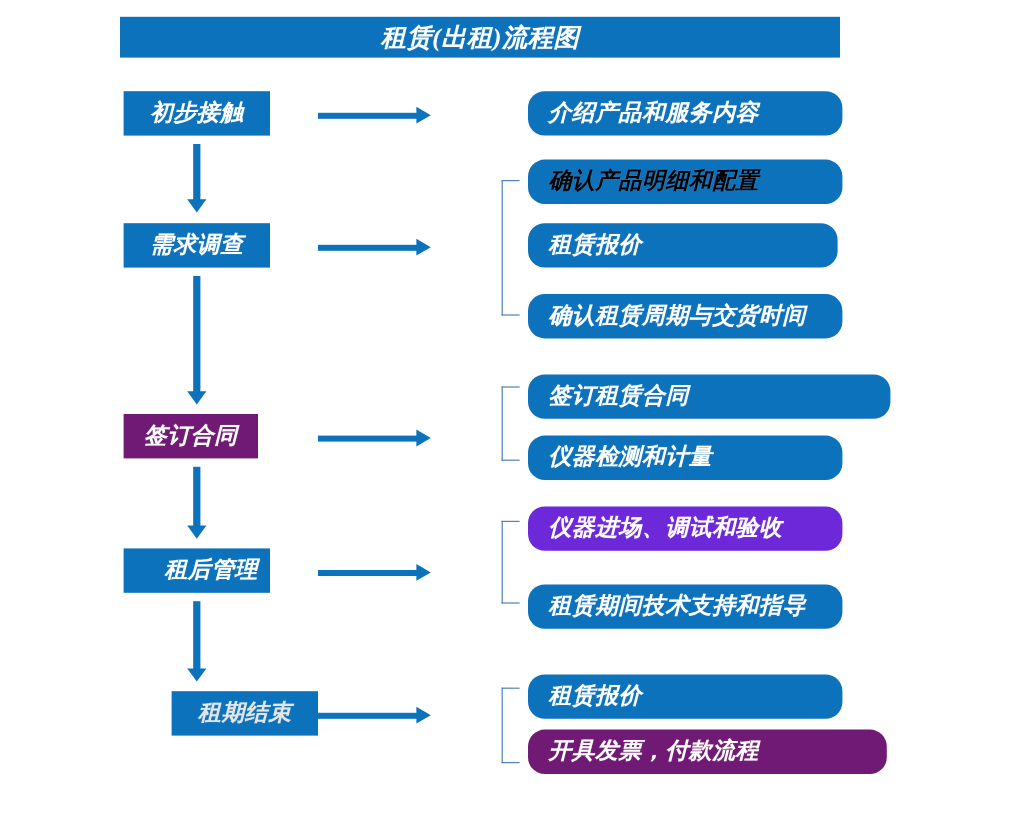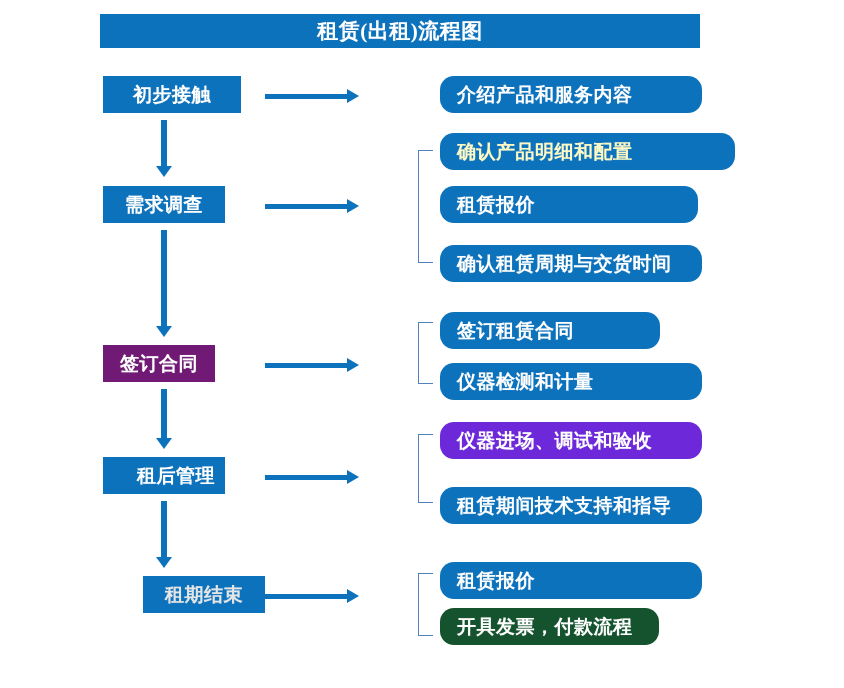--- a/index.html
+++ b/index.html
@@ -26,20 +26,21 @@
     position: absolute;
     background: #0c72bc;
     color: #ffffff;
     font-weight: bold;
     display: flex;
     align-items: center;
     box-sizing: border-box;
     letter-spacing: 0.5px;
     line-height: 1;
     text-shadow: 0 0 1px rgba(255,255,255,0.25);
+    font-style: italic;
   }
 
   .title-bar {
     justify-content: center;
     font-size: 21px;
   }
 
   .stage-node {
     justify-content: center;
     font-size: 19px;
@@ -99,36 +100,36 @@
     border-right: none;
   }
 </style>
 </head>
 <body style="background: rgb(255, 255, 255);">
 
 <div id="flow-canvas">
 
   <div class="node title-bar" style="left: 100px; top: 14px; width: 600px; height: 34px; background: rgb(12, 114, 188); color: rgb(255, 255, 255);">租赁(出租)流程图</div>
 
-  <div class="node stage-node" style="left: 103px; top: 76px; width: 138px; height: 37px; background: rgb(12, 114, 188); color: rgb(255, 255, 255);">初步接触</div>
+  <div class="node stage-node" style="left: 103px; top: 76px; width: 122px; height: 37px; background: rgb(12, 114, 188); color: rgb(255, 255, 255);">初步接触</div>
   <div class="node stage-node" style="left: 103px; top: 186px; width: 122px; height: 37px; background: rgb(12, 114, 188); color: rgb(255, 255, 255);">需求调查</div>
   <div class="node stage-node" style="left: 103px; top: 345px; width: 112px; height: 37px; background: #701a75; color: rgb(255, 255, 255);">签订合同</div>
   <div class="node stage-node" style="left: 103px; top: 457px; width: 122px; height: 37px; background: rgb(12, 114, 188); color: rgb(255, 255, 255); padding-left: 24px;">租后管理</div>
   <div class="node stage-node" style="left: 103px; top: 576px; width: 122px; height: 37px; background: rgb(12, 114, 188); color: #e5e5e5; margin-left: 40px;">租期结束</div>
 
   <div class="node detail-node" style="left: 440px; top: 76px; width: 262px; height: 37px; background: rgb(12, 114, 188); color: rgb(255, 255, 255);">介绍产品和服务内容</div>
-  <div class="node detail-node" style="left: 440px; top: 133px; width: 295px; height: 37px; background: rgb(12, 114, 188); color: #fef9c3;">确认产品明细和配置</div>
+  <div class="node detail-node" style="left: 440px; top: 133px; width: 262px; height: 37px; background: rgb(12, 114, 188); color: #000000;">确认产品明细和配置</div>
   <div class="node detail-node" style="left: 440px; top: 186px; width: 258px; height: 37px; background: rgb(12, 114, 188); color: rgb(255, 255, 255);">租赁报价</div>
   <div class="node detail-node" style="left: 440px; top: 245px; width: 262px; height: 37px; background: rgb(12, 114, 188); color: rgb(255, 255, 255);">确认租赁周期与交货时间</div>
-  <div class="node detail-node" style="left: 440px; top: 312px; width: 220px; height: 37px; background: rgb(12, 114, 188); color: rgb(255, 255, 255);">签订租赁合同</div>
+  <div class="node detail-node" style="left: 440px; top: 312px; width: 302px; height: 37px; background: rgb(12, 114, 188); color: rgb(255, 255, 255);">签订租赁合同</div>
   <div class="node detail-node" style="left: 440px; top: 363px; width: 262px; height: 37px; background: rgb(12, 114, 188); color: rgb(255, 255, 255);">仪器检测和计量</div>
   <div class="node detail-node" style="left: 440px; top: 422px; width: 262px; height: 37px; background: #6d28d9; color: rgb(255, 255, 255);">仪器进场、调试和验收</div>
   <div class="node detail-node" style="left: 440px; top: 487px; width: 262px; height: 37px; background: rgb(12, 114, 188); color: rgb(255, 255, 255);">租赁期间技术支持和指导</div>
   <div class="node detail-node" style="left: 440px; top: 562px; width: 262px; height: 37px; background: rgb(12, 114, 188); color: rgb(255, 255, 255);">租赁报价</div>
-  <div class="node detail-node" style="left: 440px; top: 608px; width: 219px; height: 37px; background: #14532d; color: rgb(255, 255, 255);">开具发票，付款流程</div>
+  <div class="node detail-node" style="left: 440px; top: 608px; width: 299px; height: 37px; background: #701a75; color: rgb(255, 255, 255);">开具发票，付款流程</div>
 
   <div class="h-arrow" style="left: 265px; top: 94px; width: 93px;">
       <span class="shaft" style="width: 83px; background: rgb(12, 114, 188);"></span>
       <span class="head" style="left: 82px; border-left-color: rgb(12, 114, 188);"></span>
     </div>
   <div class="h-arrow" style="left: 265px; top: 204px; width: 93px;">
       <span class="shaft" style="width: 83px; background: rgb(12, 114, 188);"></span>
       <span class="head" style="left: 82px; border-left-color: rgb(12, 114, 188);"></span>
     </div>
   <div class="h-arrow" style="left: 265px; top: 363px; width: 93px;">

